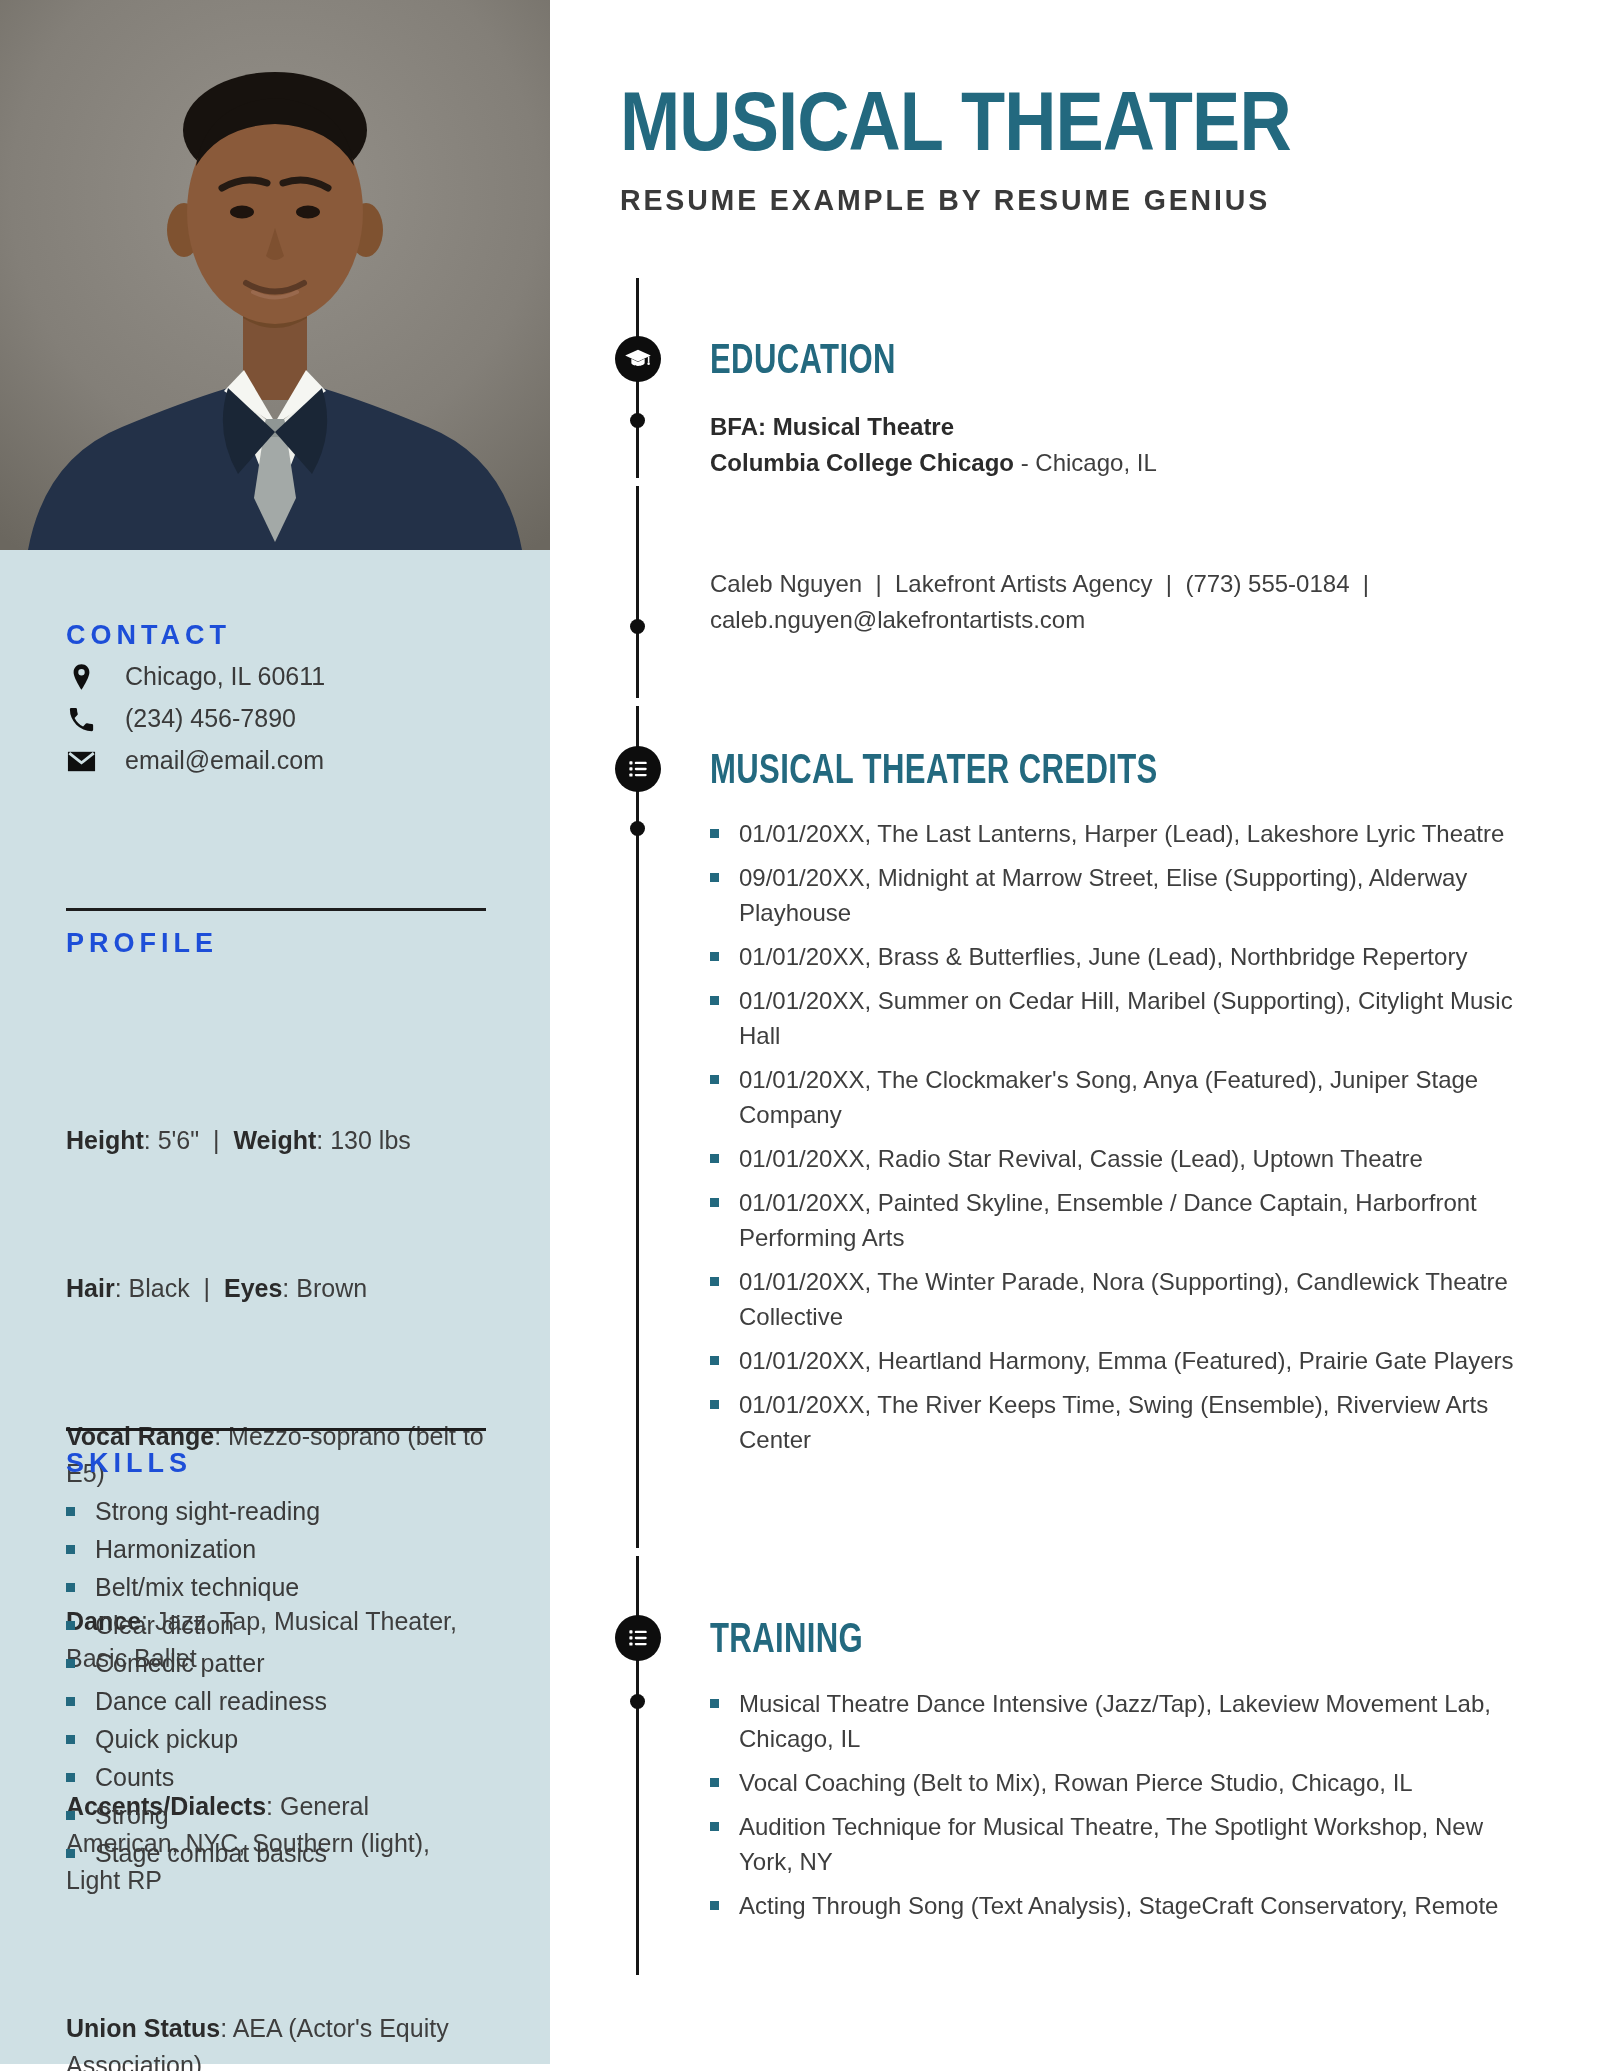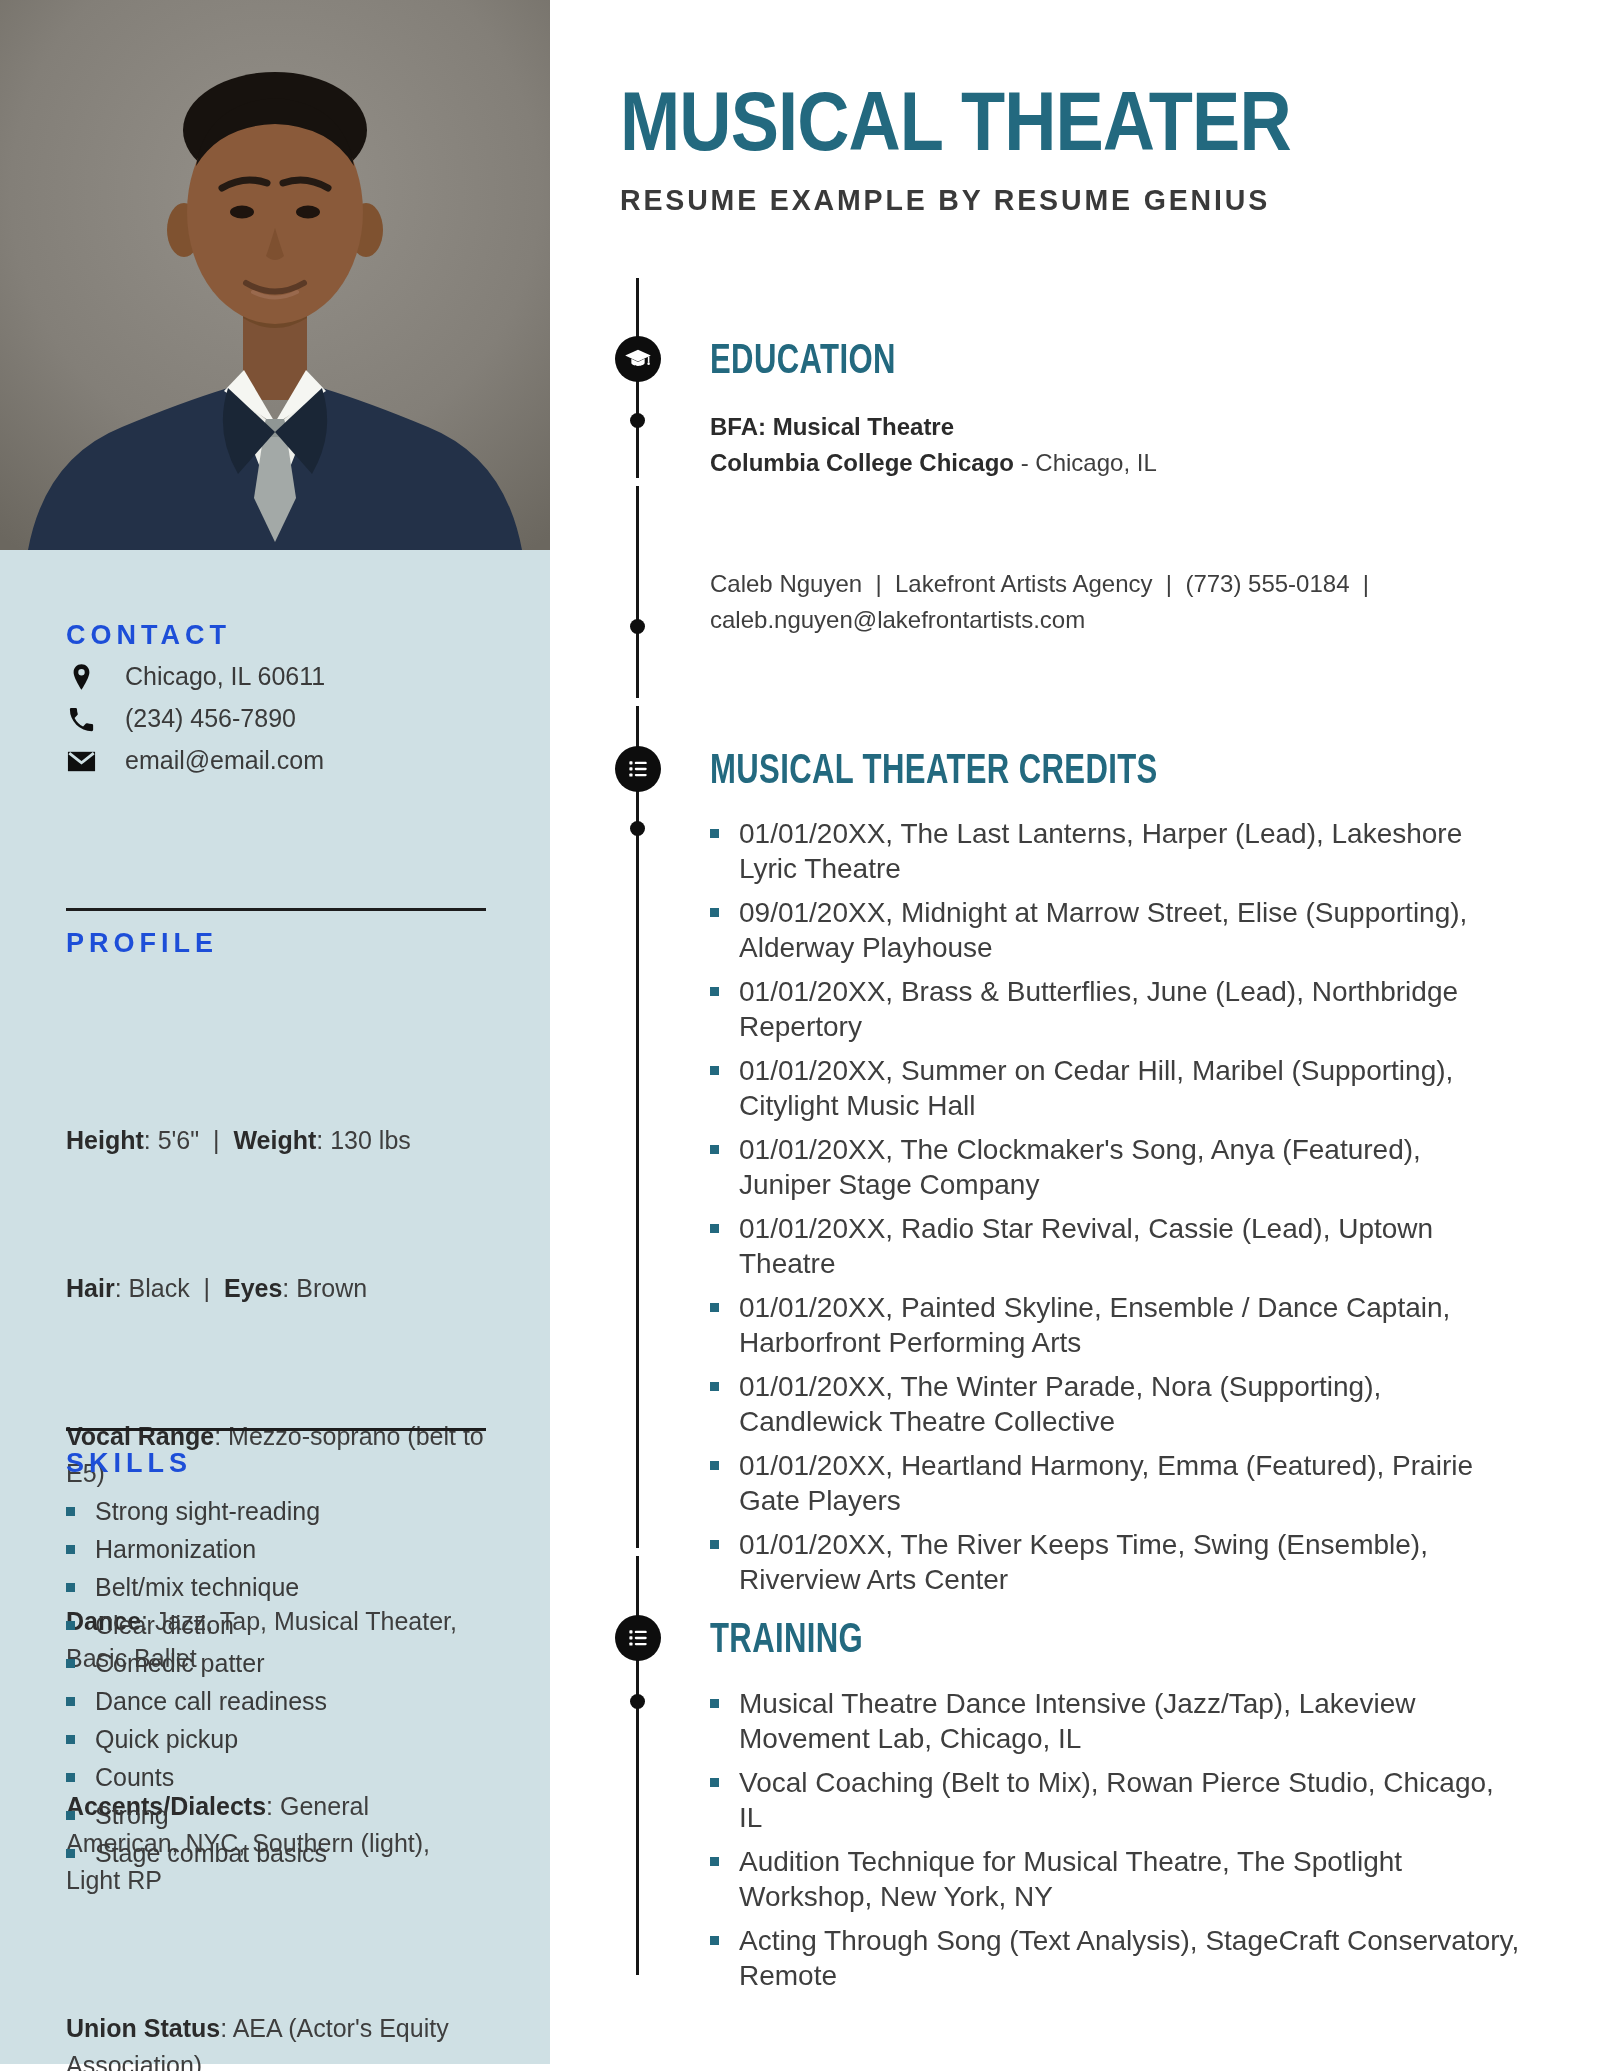--- a/index.html
+++ b/index.html
@@ -48,21 +48,21 @@
   .sec-icon svg { width:28px; height:28px; }
   h2 {
     margin:0; font-size:42px; font-weight:bold; color:#23697f; letter-spacing:0.5px;
     transform:scaleX(.74); transform-origin:left; white-space:nowrap;
   }
   .sec-body { margin-left:120px; width:780px; font-size:24px; line-height:36px; color:#3e3e3e; }
   .sec-body b { color:#2b2b2b; }
   .edu-body { margin-top:26px; }
   .agent-body { margin-top:27px; white-space:pre-wrap; }
   .blist { list-style:none; padding:0; margin:0 0 0 120px; width:810px; }
-  .blist li { display:flex; gap:20px; font-size:28px; line-height:35px; margin-bottom:9px; color:#3e3e3e; }
+  .blist li { display:flex; gap:20px; font-size:24px; line-height:35px; margin-bottom:9px; color:#3e3e3e; }
   .blist .sq { margin-top:13px; }
   .credits-list { margin-top:23px; }
   .training-list { margin-top:24px; }
 </style>
 </head>
 <body>
 
 <div class="page">
 
   <div class="sidebar">

